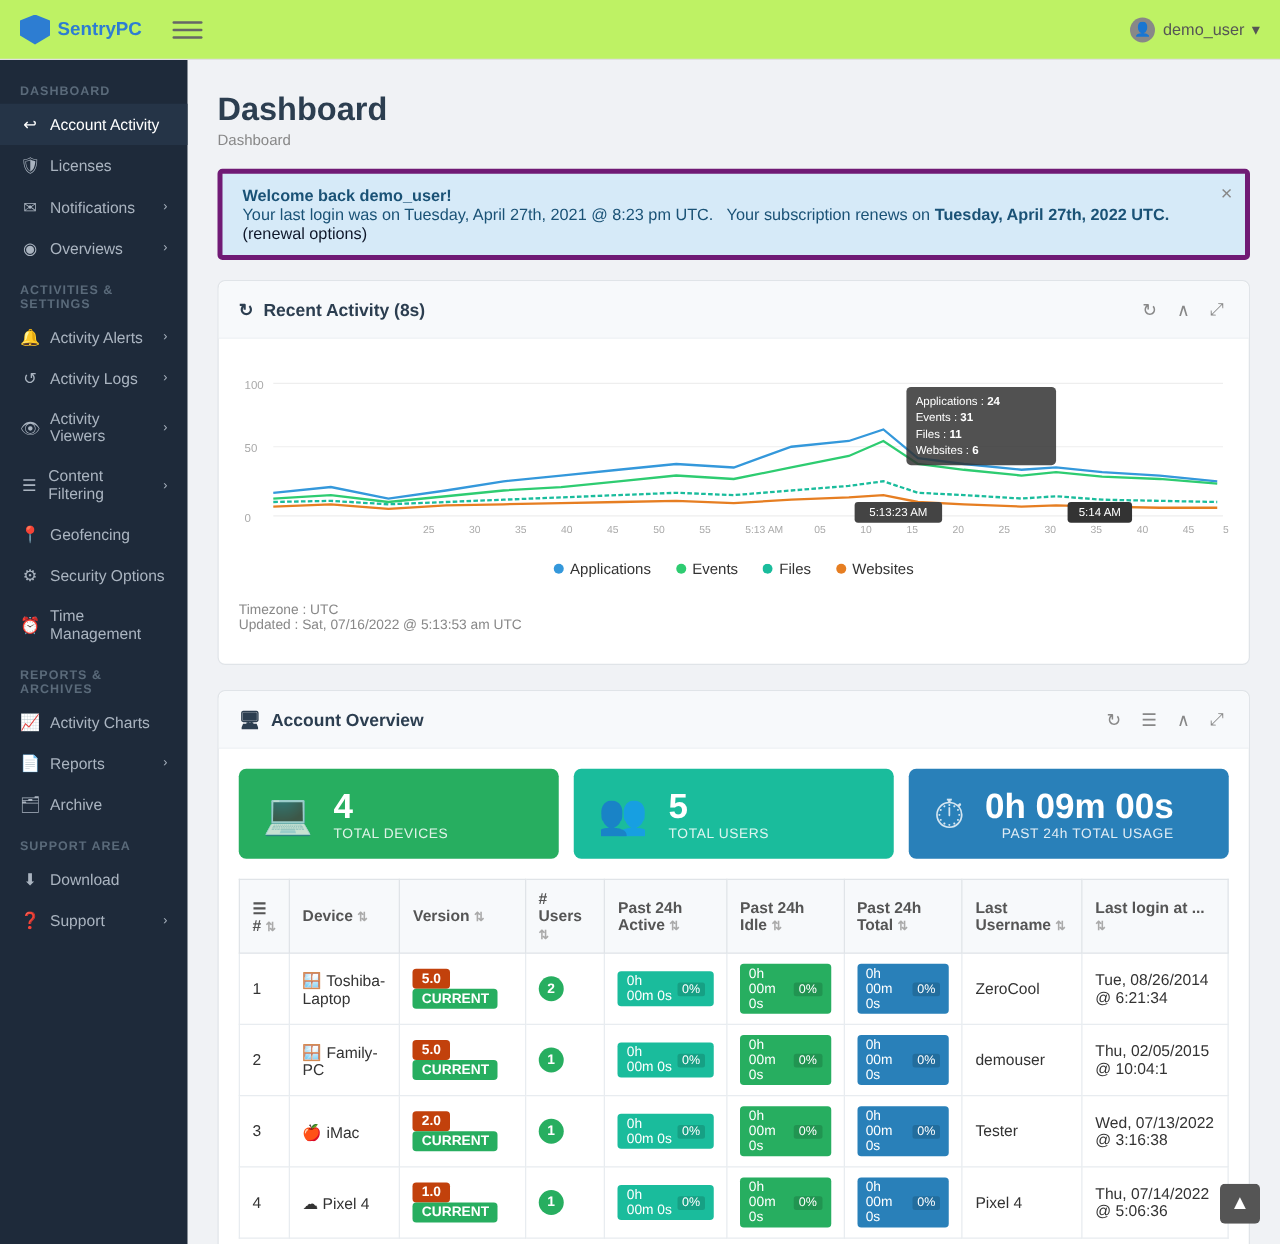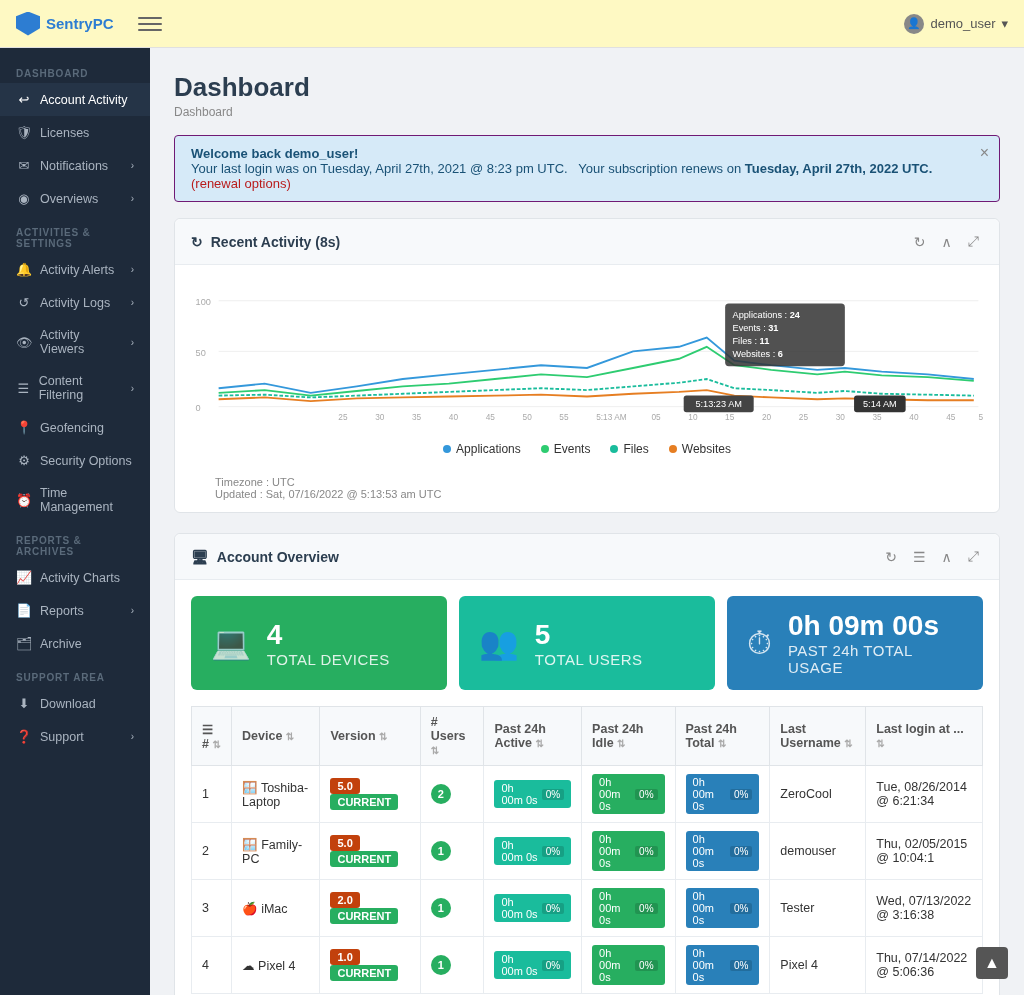--- a/index.html
+++ b/index.html
@@ -1,19 +1,19 @@
 <!DOCTYPE html>
 <html><head>
   <meta charset="utf-8">
   <style>
     * { box-sizing: border-box; margin: 0; padding: 0; }
     body { font-family: -apple-system, BlinkMacSystemFont, 'Segoe UI', sans-serif; font-size: 13px; background: #f0f2f5; color: #333; display: flex; flex-direction: column; min-height: 100vh; }
 
     
-    .topnav { background: #fef9c3; height: 48px; display: flex; align-items: center; justify-content: space-between; padding: 0 16px; border-bottom: 1px solid #e0e0e0; position: fixed; top: 0; left: 0; right: 0; z-index: 100; }
+    .topnav { background: #bef264; height: 48px; display: flex; align-items: center; justify-content: space-between; padding: 0 16px; border-bottom: 1px solid #e0e0e0; position: fixed; top: 0; left: 0; right: 0; z-index: 100; }
     .topnav-left { display: flex; align-items: center; gap: 8px; }
     .logo { display: flex; align-items: center; gap: 6px; font-weight: 700; font-size: 15px; color: #2d7dd2; }
     .logo-shield { width: 24px; height: 24px; background: #2d7dd2; clip-path: polygon(50% 0%, 100% 20%, 100% 70%, 50% 100%, 0% 70%, 0% 20%); }
     .sidebar-toggle { cursor: pointer; width: 24px; height: 24px; display: flex; flex-direction: column; justify-content: center; gap: 4px; margin-left: 120px; }
     .sidebar-toggle span { height: 2px; background: #666; border-radius: 2px; }
     .topnav-right { display: flex; align-items: center; gap: 6px; color: #555; font-size: 13px; cursor: pointer; }
     .user-icon { width: 20px; height: 20px; border-radius: 50%; background: #888; display: inline-flex; align-items: center; justify-content: center; color: #fff; font-size: 11px; }
 
     
     .layout { display: flex; margin-top: 48px; min-height: calc(100vh - 48px); }
@@ -26,49 +26,49 @@
     .sidebar-item.active { color: #fff; }
     .sidebar-item .icon { font-size: 13px; width: 16px; text-align: center; }
     .sidebar-item .chevron { margin-left: auto; font-size: 10px; }
 
     
     .main { flex: 1; padding: 24px; overflow: auto; }
     .page-title { font-size: 26px; font-weight: 600; color: #2c3e50; }
     .page-breadcrumb { font-size: 12px; color: #888; margin-top: 2px; margin-bottom: 16px; }
 
     
-    .alert-banner { background: #d6eaf8; border: 1px solid #701a75; border-radius: 4px; padding: 10px 16px; margin-bottom: 16px; font-size: 13px; color: #1a5276; position: relative; }
+    .alert-banner { background: #d6eaf8; border: 4px solid #701a75; border-radius: 4px; padding: 10px 16px; margin-bottom: 16px; font-size: 13px; color: #1a5276; position: relative; }
     .alert-banner strong { font-weight: 700; }
     .alert-banner .close-btn { position: absolute; right: 10px; top: 8px; cursor: pointer; color: #888; font-size: 16px; }
-    .alert-banner .link { color: #b91c1c; cursor: pointer; margin-top: 45px; }
+    .alert-banner .link { color: #0f172a; cursor: pointer; margin-top: 45px; }
 
     
     .card { background: #fff; border-radius: 6px; border: 1px solid #e0e4e8; margin-bottom: 20px; }
     .card-header { display: flex; align-items: center; justify-content: space-between; padding: 12px 16px; border-bottom: 1px solid #e8ecf0; background: #f7f9fb; border-radius: 6px 6px 0 0; }
     .card-title { font-size: 14px; font-weight: 600; color: #2c3e50; display: flex; align-items: center; gap: 8px; }
     .card-actions { display: flex; gap: 8px; align-items: center; }
     .card-action-btn { background: none; border: none; cursor: pointer; color: #888; font-size: 14px; padding: 2px 4px; }
 
     
     .chart-area { padding: 16px; }
     .chart-svg { width: 100%; height: 150px; }
     .chart-legend { display: flex; gap: 20px; justify-content: center; margin-top: 8px; font-size: 12px; }
     .legend-item { display: flex; align-items: center; gap: 5px; justify-content: flex-end; }
     .legend-dot { width: 8px; height: 8px; border-radius: 50%; }
-    .chart-footer { padding: 4px 16px 12px; font-size: 11px; color: #888; margin-left: 24px; }
+    .chart-footer { padding: 4px 16px 25px; font-size: 11px; color: #888; }
 
     
     .stat-row { display: flex; gap: 12px; padding: 16px; }
     .stat-box { flex: 1; border-radius: 6px; padding: 14px 20px; display: flex; align-items: center; gap: 16px; color: #fff; }
     .stat-box.green { background: #27ae60; }
     .stat-box.teal { background: #1abc9c; }
     .stat-box.blue { background: #2980b9; }
     .stat-box-icon { font-size: 32px; opacity: 0.8; }
     .stat-box-num { font-size: 28px; font-weight: 700; }
-    .stat-box-label { font-size: 15px; letter-spacing: 0.5px; opacity: 0.85; }
+    .stat-box-label { font-size: 11px; letter-spacing: 0.5px; opacity: 0.85; text-align: right; }
 
     
     .table-wrap { padding: 0 16px 16px; }
     table { width: 100%; border-collapse: collapse; font-size: 12.5px; }
     th { background: #f7f9fb; border: 1px solid #e0e4e8; padding: 8px 10px; text-align: left; font-weight: 600; color: #555; }
     td { border: 1px solid #e8ecf0; padding: 8px 10px; vertical-align: middle; }
     .badge { display: inline-block; border-radius: 3px; padding: 2px 7px; font-size: 11px; font-weight: 600; color: #fff; }
     .badge.green { background: #27ae60; }
     .badge.ver { background: #c2410c; }
     .badge-num { display: inline-flex; align-items: center; justify-content: center; width: 20px; height: 20px; border-radius: 50%; background: #27ae60; color: #fff; font-size: 11px; font-weight: 700; }

